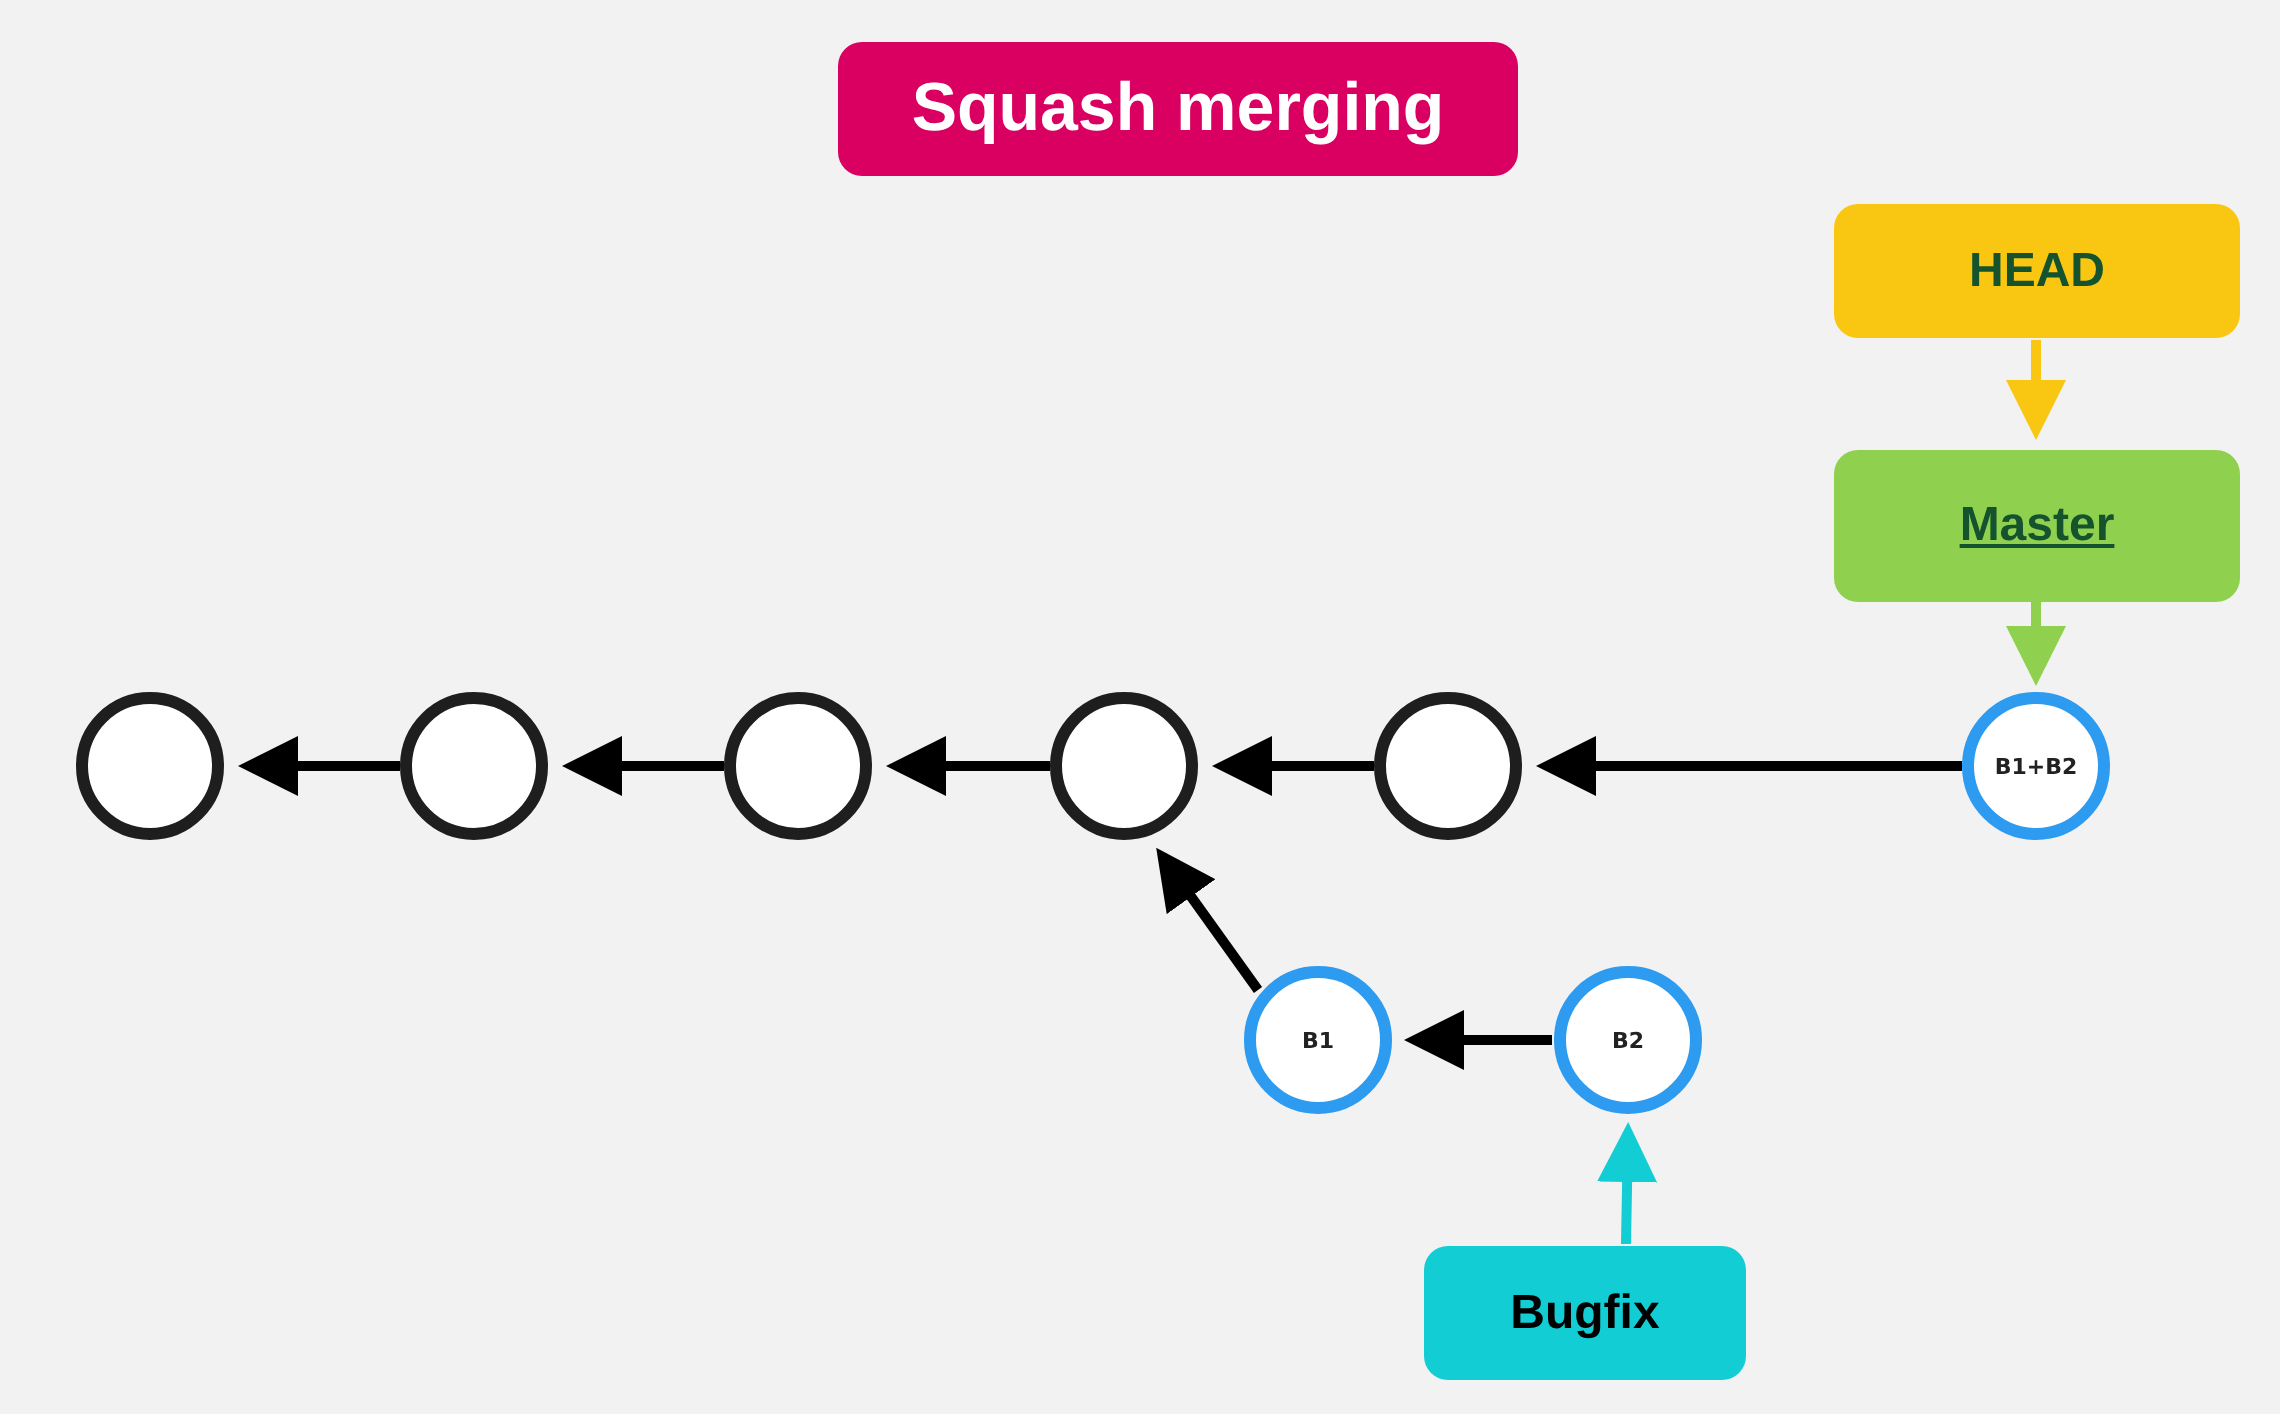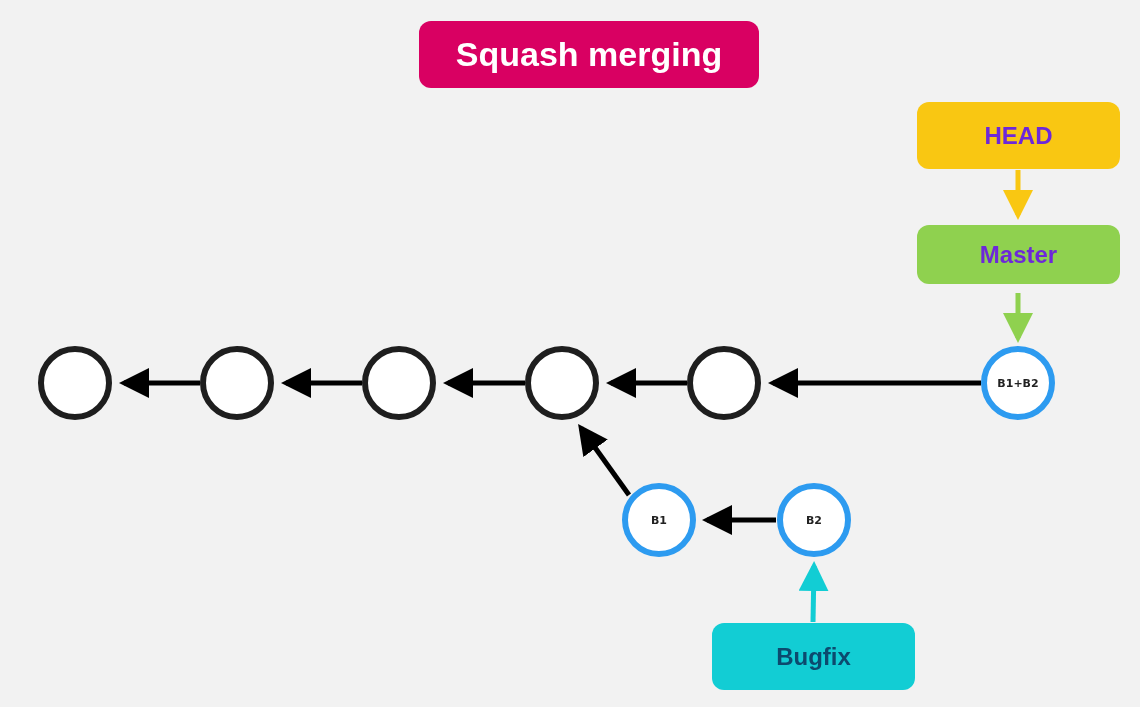--- a/index.html
+++ b/index.html
@@ -1,21 +1,21 @@
 <!DOCTYPE html>
 <html><head>
 <meta charset="utf-8">
 <style>
   html,body{margin:0;padding:0;}
   body{width:1140px;height:707px;background:#f2f2f2;position:relative;overflow:hidden;font-family:"Liberation Sans",sans-serif;}
   .box{position:absolute;border-radius:12px;display:flex;align-items:center;justify-content:center;font-weight:bold;}
   #title{left:419px;top:21px;width:340px;height:67px;background:#d90062;color:#fff;font-size:34px;}
-  #head{left:917px;top:102px;width:203px;height:67px;background:#f9c712;color:#6d28d9;font-size:24px;}
-  #master{left:917px;top:225px;width:203px;height:59px;background:#8fd14f;color:#6d28d9;font-size:24px;}
-  #bugfix{left:712px;top:623px;width:203px;height:67px;background:#12cdd4;color:#0c4a6e;font-size:24px;}
+  #head{left:917px;top:102px;width:203px;height:67px;background:#f9c712;color:#14532d;font-size:24px;}
+  #master{left:917px;top:225px;width:203px;height:76px;background:#8fd14f;color:#14532d;font-size:24px;text-decoration:underline;}
+  #bugfix{left:712px;top:623px;width:161px;height:67px;background:#12cdd4;color:#000000;font-size:24px;}
   svg{position:absolute;left:0;top:0;}
   .nodelabel{font-family:"DejaVu Sans",sans-serif;font-weight:bold;font-size:11px;fill:#222;}
 </style>
 </head>
 <body>
 
 <div class="box" id="title">Squash merging</div>
 <div class="box" id="head">HEAD</div>
 <div class="box" id="master">Master</div>
 <div class="box" id="bugfix">Bugfix</div>

